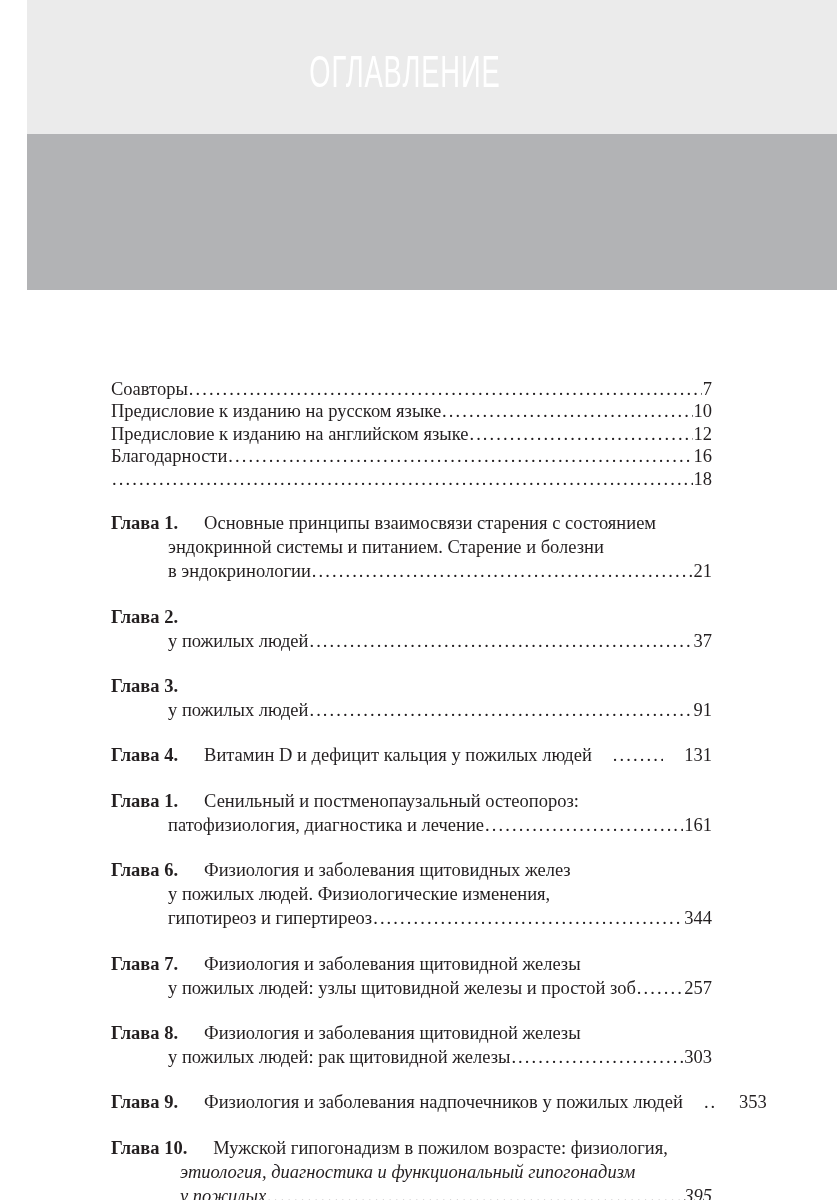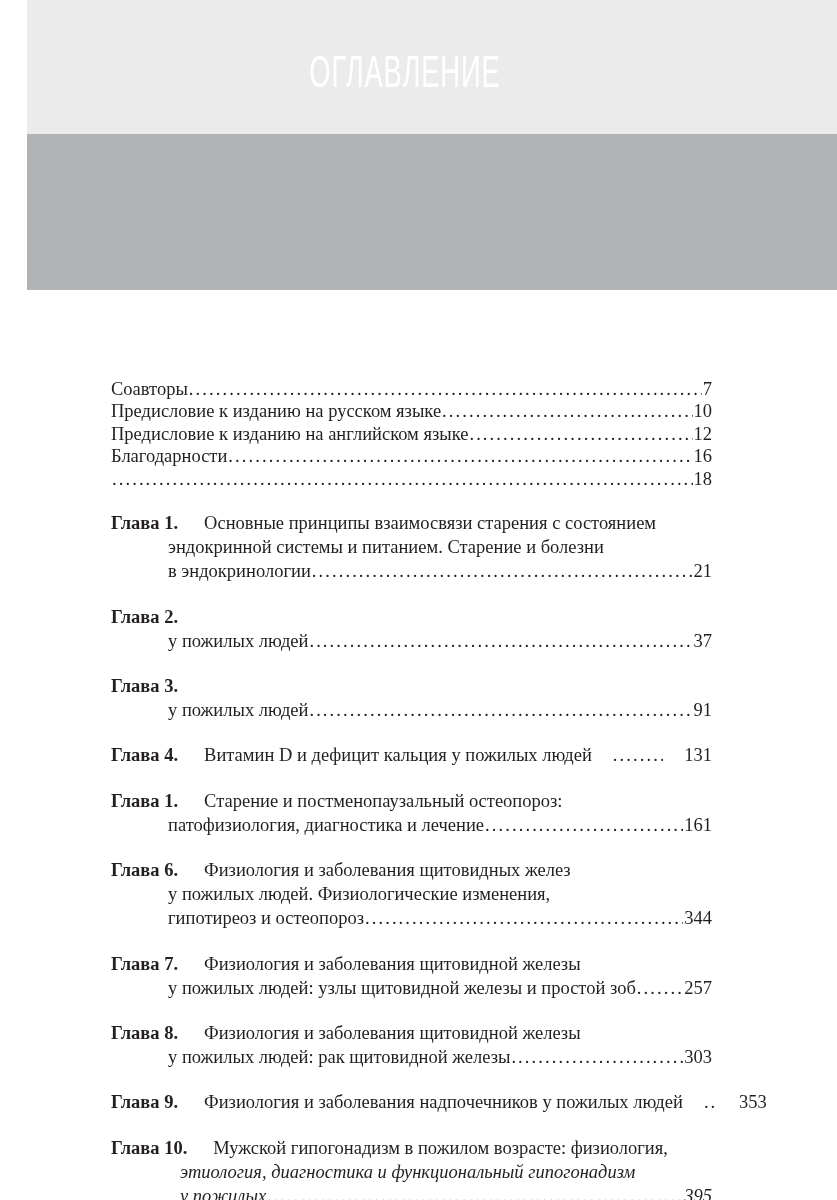--- a/index.html
+++ b/index.html
@@ -196,38 +196,38 @@
         <div class="ch-first">
           <span class="ch-label">Глава 4.</span>
           <span class="ch-first-text">Витамин D и дефицит кальция у пожилых людей</span>
           <span class="leader">............................................................................................................................................</span>
           <span class="pagenum">131</span>
         </div>
       </div>
       <div class="chapter">
         <div class="ch-first">
           <span class="ch-label">Глава 1.</span>
-          <span class="ch-first-text">Старение и постменопаузальный остеопороз:</span>
+          <span class="ch-first-text">Сенильный и постменопаузальный остеопороз:</span>
         </div>
         <div class="ch-line">
           <span class="ch-text">патофизиология, диагностика и лечение</span>
           <span class="leader">............................................................................................................................................</span>
           <span class="pagenum">161</span>
         </div>
       </div>
       <div class="chapter">
         <div class="ch-first">
           <span class="ch-label">Глава 6.</span>
           <span class="ch-first-text">Физиология и заболевания щитовидных желез</span>
         </div>
         <div class="ch-line">
           <span class="ch-text">у пожилых людей. Физиологические изменения,</span>
         </div>
         <div class="ch-line">
-          <span class="ch-text">гипотиреоз и остеопороз</span>
+          <span class="ch-text">гипотиреоз и гипертиреоз</span>
           <span class="leader">............................................................................................................................................</span>
           <span class="pagenum">344</span>
         </div>
       </div>
       <div class="chapter">
         <div class="ch-first">
           <span class="ch-label">Глава 7.</span>
           <span class="ch-first-text">Физиология и заболевания щитовидной железы</span>
         </div>
         <div class="ch-line">

